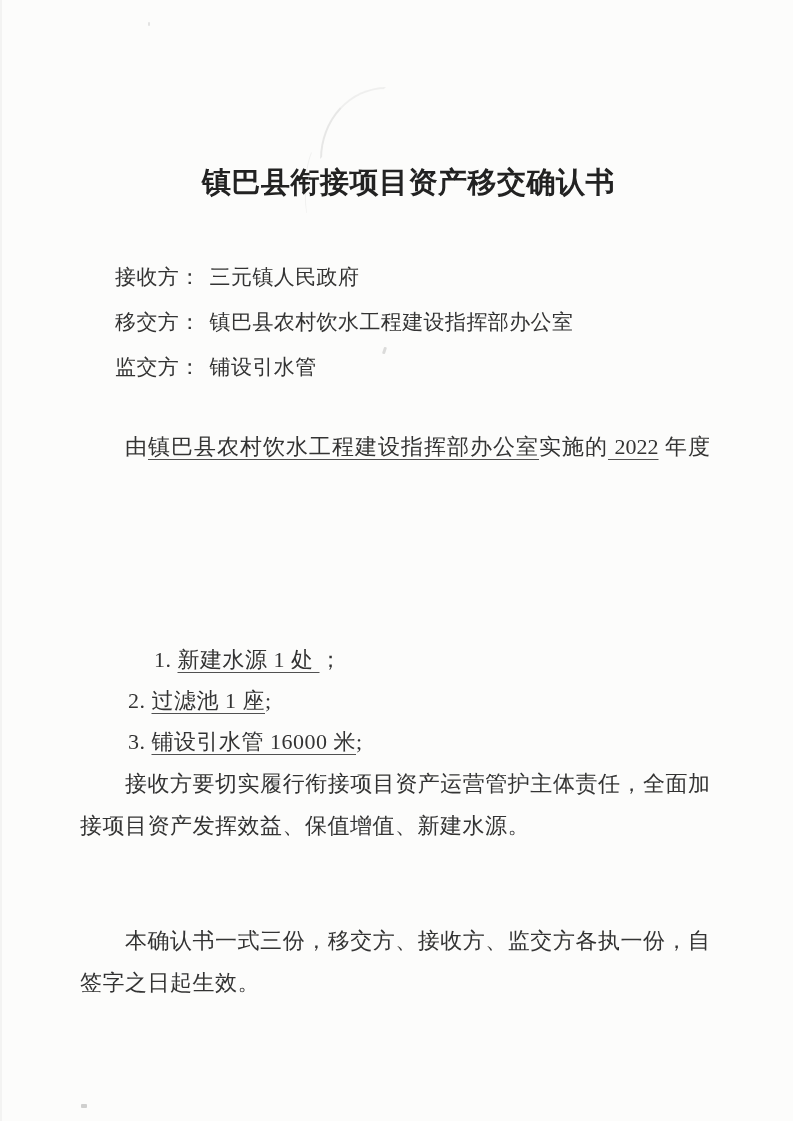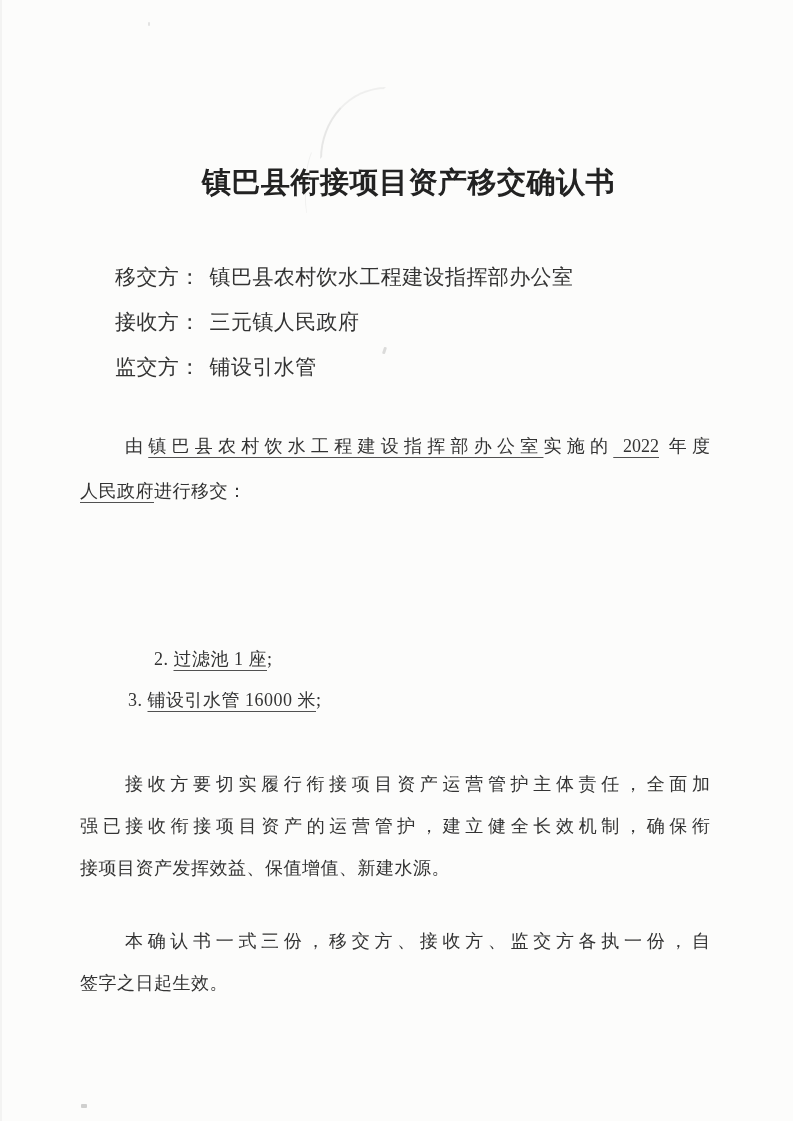--- a/index.html
+++ b/index.html
@@ -18,21 +18,21 @@
     position:absolute;top:164px;left:10px;width:793px;margin:0;
     text-align:center;
     font-size:29px;font-weight:700;letter-spacing:.5px;line-height:1.25;
     color:var(--title-ink,#222);
   }
   
   .parties{position:absolute;top:255px;left:113px;}
   .party-row{line-height:45px;font-size:21px;letter-spacing:.4px;white-space:nowrap;}
   .party-value{margin-left:9px;}
   
-  .body-block{position:absolute;left:78px;width:630px;font-size:18px;}
+  .body-block{position:absolute;left:78px;width:630px;font-size:22px;}
   .para-intro{top:424px;}
   .para-intro .line{line-height:45px;}
   .para-list{top:639px;}
   .para-list .line{line-height:41px;padding-left:48px;}
   .para-list .line:first-child{padding-left:74px;}
   .para-duty{top:763px;}
   .para-duty .line{line-height:42px;}
   .para-copies{top:920px;}
   .para-copies .line{line-height:42px;}
   .line{letter-spacing:.5px;}
@@ -72,37 +72,36 @@
 <div class="page" style="--paper: #fcfcfb; --ink: #333333; --title-ink: #222222;">
   <div class="crease"></div>
   <div class="crease2"></div>
   <div class="speck speck-a"></div>
   <div class="speck speck-b"></div>
   <div class="speck speck-c"></div>
 
   <h1 class="doc-title">镇巴县衔接项目资产移交确认书</h1>
 
   <div class="parties">
+      <div class="party-row"><span class="party-label">接收方：</span><span class="party-value">三元镇人民政府</span></div>
       <div class="party-row"><span class="party-label">移交方：</span><span class="party-value">镇巴县农村饮水工程建设指挥部办公室</span></div>
-      <div class="party-row"><span class="party-label">接收方：</span><span class="party-value">三元镇人民政府</span></div>
       <div class="party-row"><span class="party-label">监交方：</span><span class="party-value">铺设引水管</span></div>
     </div>
 
   <div>
       <div class="body-block para-intro">
         <div class="line fill indent"><span class="seg">由</span><span class="seg u">镇巴县农村饮水工程建设指挥部办公室</span><span class="seg">实施的</span><span class="seg u"> 2022</span><span class="seg"> 年度</span></div>
-        <div class="line"><span class="seg u">人民政府</span><span class="seg">进行移交：</span></div>
       </div>
       <div class="body-block para-list">
+        <div class="line"><span class="seg">1. </span><span class="seg u">新建水源 1 处 </span><span class="seg">；</span></div>
         <div class="line"><span class="seg">2. </span><span class="seg u">过滤池 1 座</span><span class="seg">;</span></div>
         <div class="line"><span class="seg">3. </span><span class="seg u">铺设引水管 16000 米</span><span class="seg">;</span></div>
       </div>
       <div class="body-block para-duty">
         <div class="line fill indent"><span class="seg">接收方要切实履行衔接项目资产运营管护主体责任，全面加</span></div>
-        <div class="line fill"><span class="seg">强已接收衔接项目资产的运营管护，建立健全长效机制，确保衔</span></div>
         <div class="line"><span class="seg">接项目资产发挥效益、保值增值、新建水源。</span></div>
       </div>
       <div class="body-block para-copies">
         <div class="line fill indent"><span class="seg">本确认书一式三份，移交方、接收方、监交方各执一份，自</span></div>
         <div class="line"><span class="seg">签字之日起生效。</span></div>
       </div>
     </div>
 </div>
 
 </body></html>

